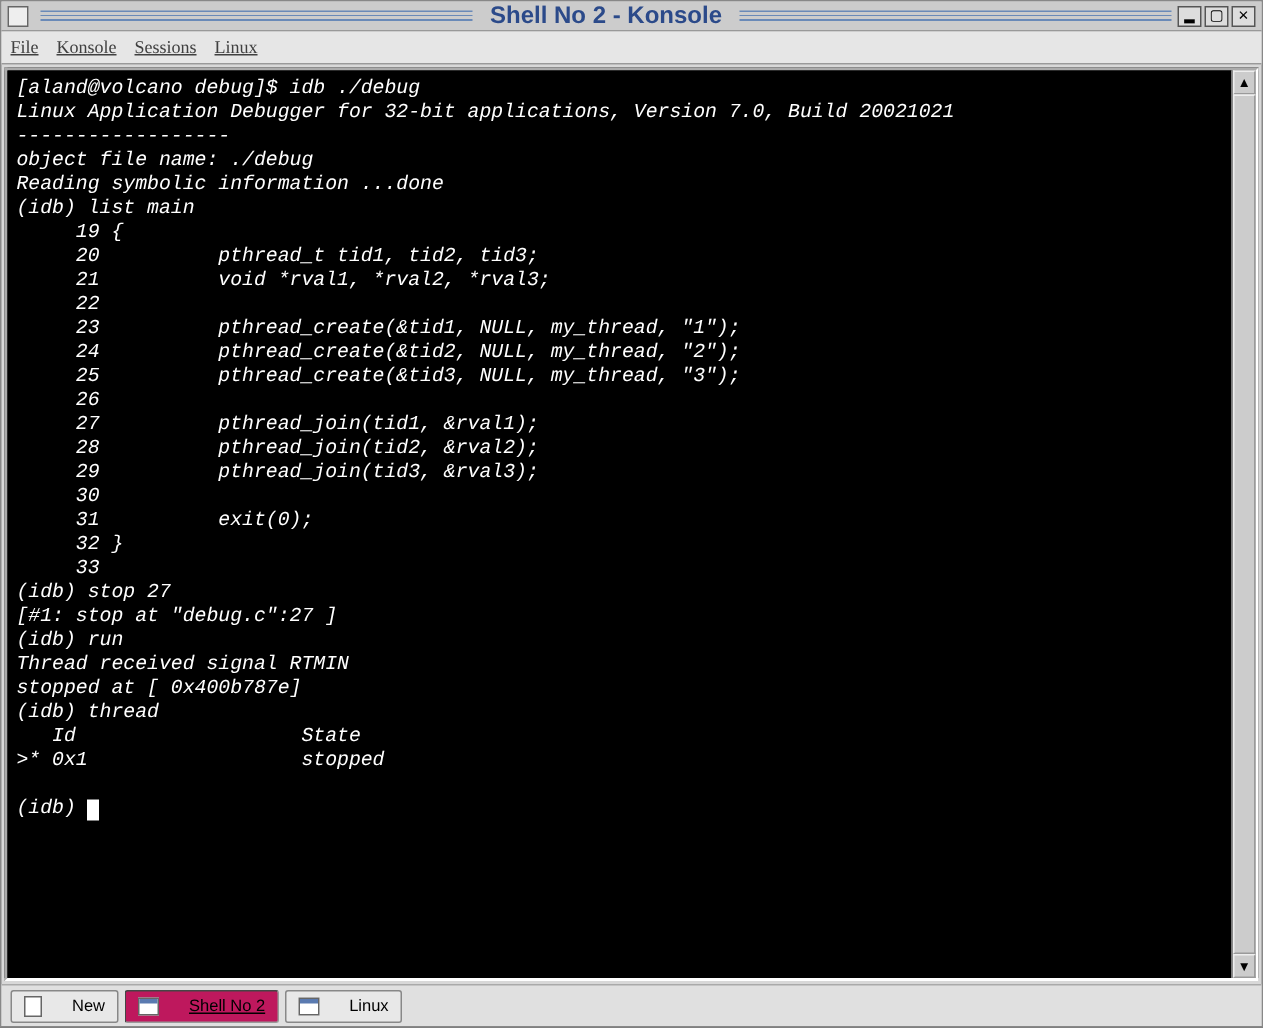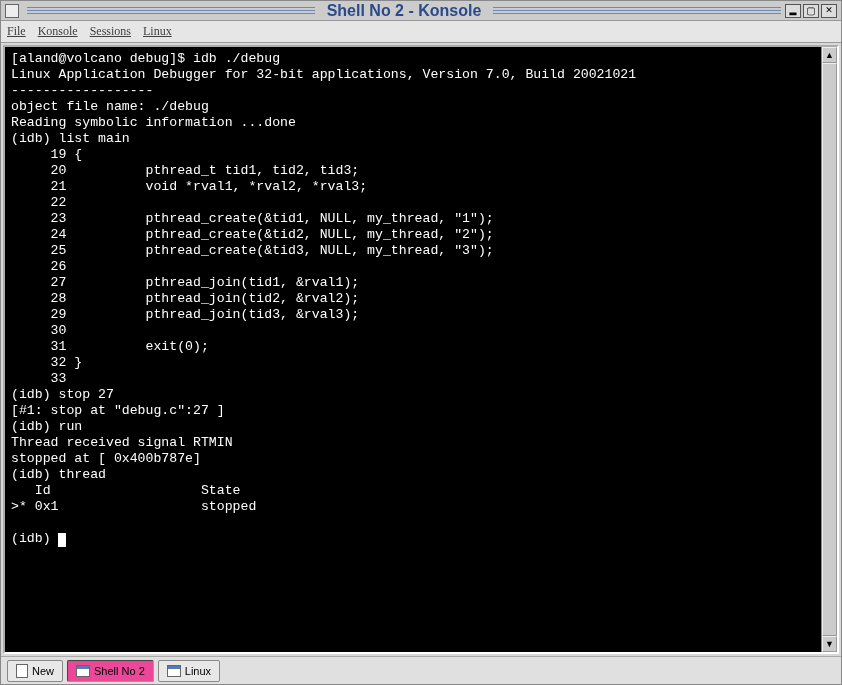--- a/index.html
+++ b/index.html
@@ -72,20 +72,21 @@
   }
   .menu-item { text-decoration: underline; color: #404040; font-family: Liberation Serif, serif; }
 
   .content-wrap {
     flex: 1;
     display: flex;
     border: 2px inset #fff;
     margin: 2px;
     background: #000;
     min-height: 0;
+    font-style: italic;
   }
   .terminal {
     flex: 1;
     background: #000;
     color: #fff;
     font-family: "Courier New", monospace;
     font-size: 13.2px;
     line-height: 16px;
     padding: 4px 6px;
     white-space: pre;
@@ -128,30 +129,31 @@
     border-top: 1px solid #aaa;
     display: flex;
     align-items: center;
     padding: 2px 6px;
     gap: 4px;
     font-size: 11px;
   }
   .tab-btn {
     display: flex;
     align-items: center;
-    gap: 4px;
+    gap: 20px;
     height: 22px;
     padding: 0 8px;
     background: #e8e8e8;
     border: 1px solid #888;
     border-radius: 2px;
   }
   .tab-btn.active {
-    background: #ec4899;
+    background: #be185d;
     border: 1px inset #999;
+    text-decoration: underline;
   }
   .tab-icon {
     width: 14px; height: 12px; border: 1px solid #666; background: #fff;
     position: relative;
   }
   .tab-icon::after {
     content: ""; position: absolute; top: 0; left: 0; right: 0; height: 3px; background: #5a7ab0;
   }
 </style>
 </head>

